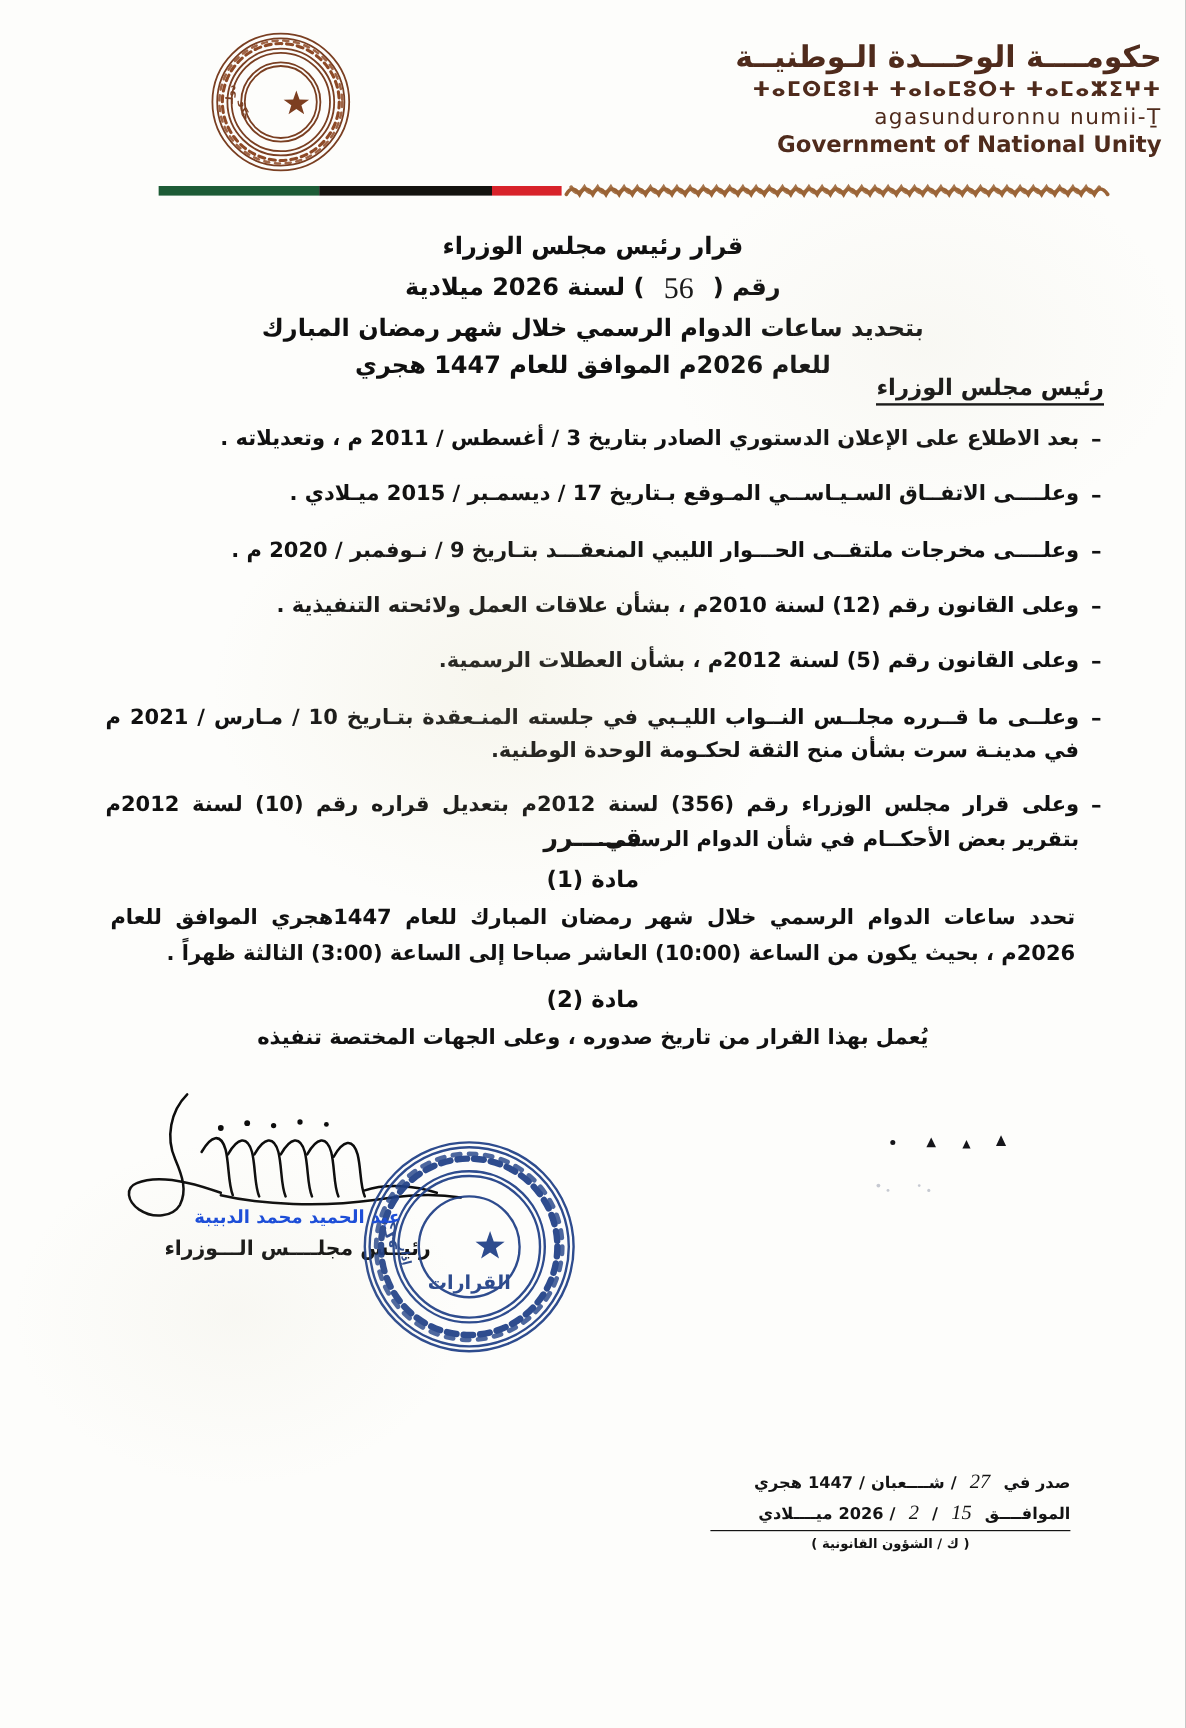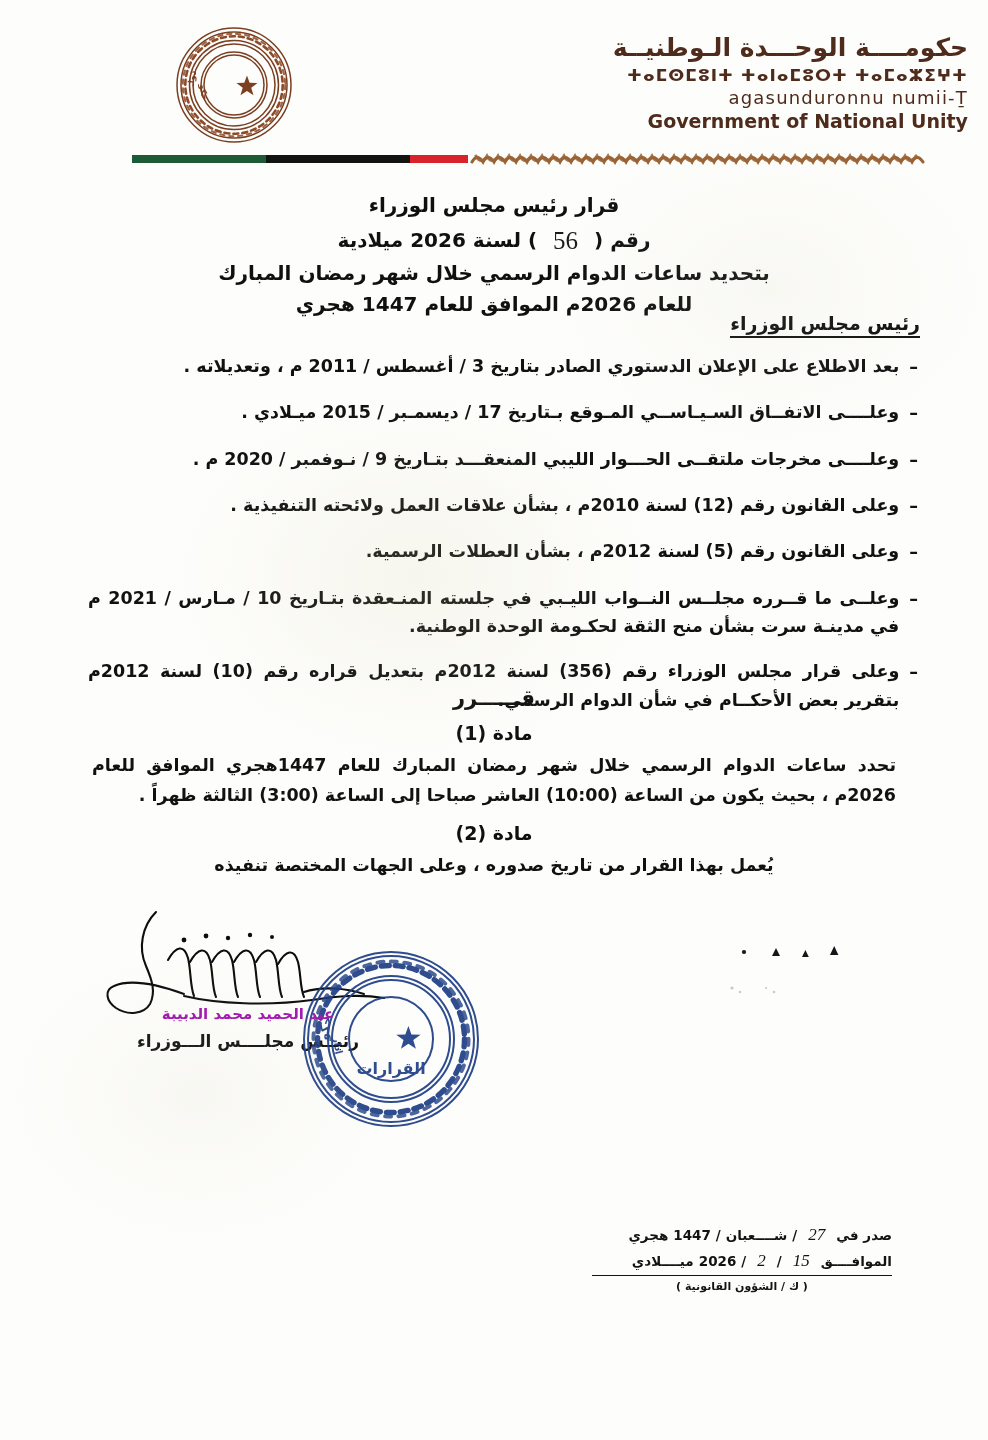--- a/index.html
+++ b/index.html
@@ -222,21 +222,21 @@
     width: 360px;
     direction: rtl;
     text-align: center;
   }
   .sig-scribble { width: 330px; height: 135px; }
   .sig-scribble svg { display: block; }
   .sig-name {
     font-family: "DejaVu Sans", sans-serif;
     font-size: 15px;
     font-weight: 700;
-    color: #a21caf;
+    color: #1d4ed8;
     margin-top: -30px;
     position: relative;
     z-index: 2;
   }
   .sig-role {
     font-family: "DejaVu Sans", sans-serif;
     font-size: 17px;
     font-weight: 700;
     letter-spacing: 2px;
     color: #121212;

